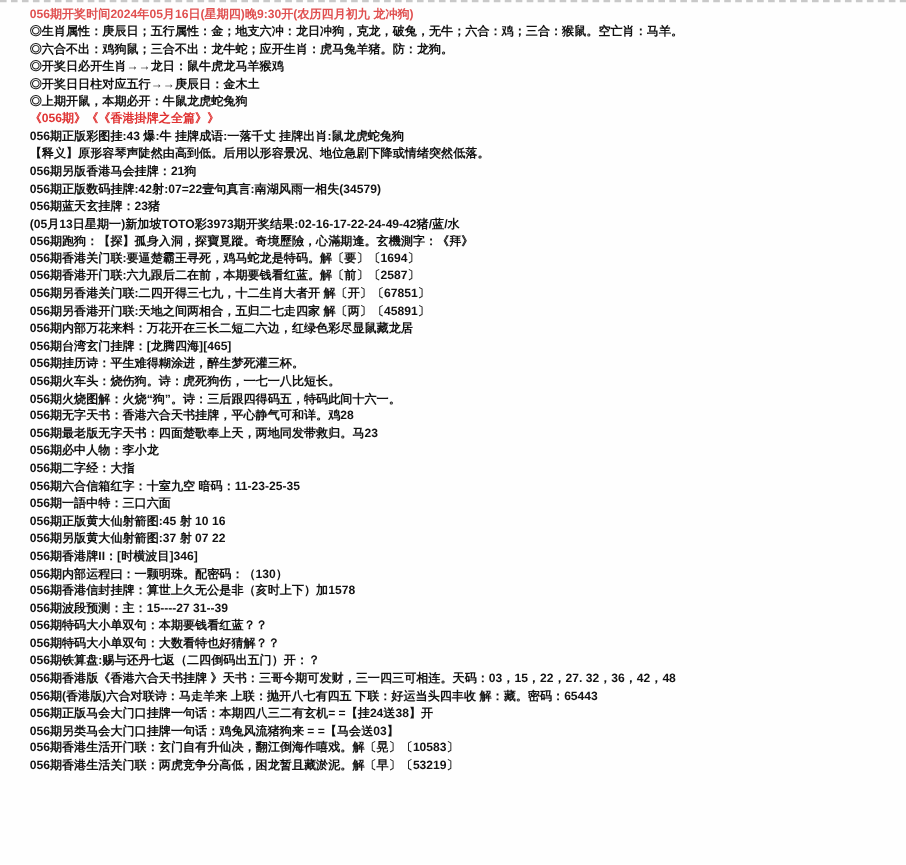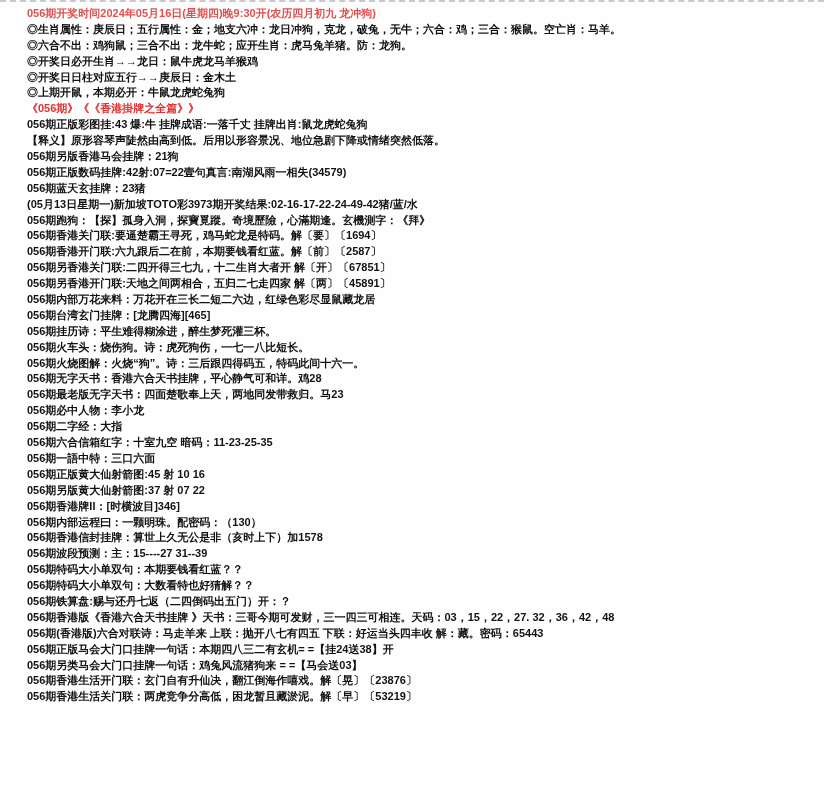--- a/index.html
+++ b/index.html
@@ -74,16 +74,16 @@
       <div class="line">056期内部运程曰：一颗明珠。配密码：（130）</div>
       <div class="line">056期香港信封挂牌：算世上久无公是非（亥时上下）加1578</div>
       <div class="line">056期波段预测：主：15----27 31--39</div>
       <div class="line">056期特码大小单双句：本期要钱看红蓝？？</div>
       <div class="line">056期特码大小单双句：大数看特也好猜解？？</div>
       <div class="line">056期铁算盘:赐与还丹七返（二四倒码出五门）开：？</div>
       <div class="line">056期香港版《香港六合天书挂牌 》天书：三哥今期可发财，三一四三可相连。天码：03，15，22，27. 32，36，42，48</div>
       <div class="line">056期(香港版)六合对联诗：马走羊来 上联：抛开八七有四五 下联：好运当头四丰收 解：藏。密码：65443</div>
       <div class="line">056期正版马会大门口挂牌一句话：本期四八三二有玄机= =【挂24送38】开</div>
       <div class="line">056期另类马会大门口挂牌一句话：鸡兔风流猪狗来 = =【马会送03】</div>
-      <div class="line">056期香港生活开门联：玄门自有升仙决，翻江倒海作嘻戏。解〔晃〕〔23876〕</div>
+      <div class="line">056期香港生活开门联：玄门自有升仙决，翻江倒海作嘻戏。解〔晃〕〔10583〕</div>
       <div class="line">056期香港生活关门联：两虎竞争分高低，困龙暂且藏淤泥。解〔早〕〔53219〕</div>
     </div>
 </div>
 
 </body></html>

